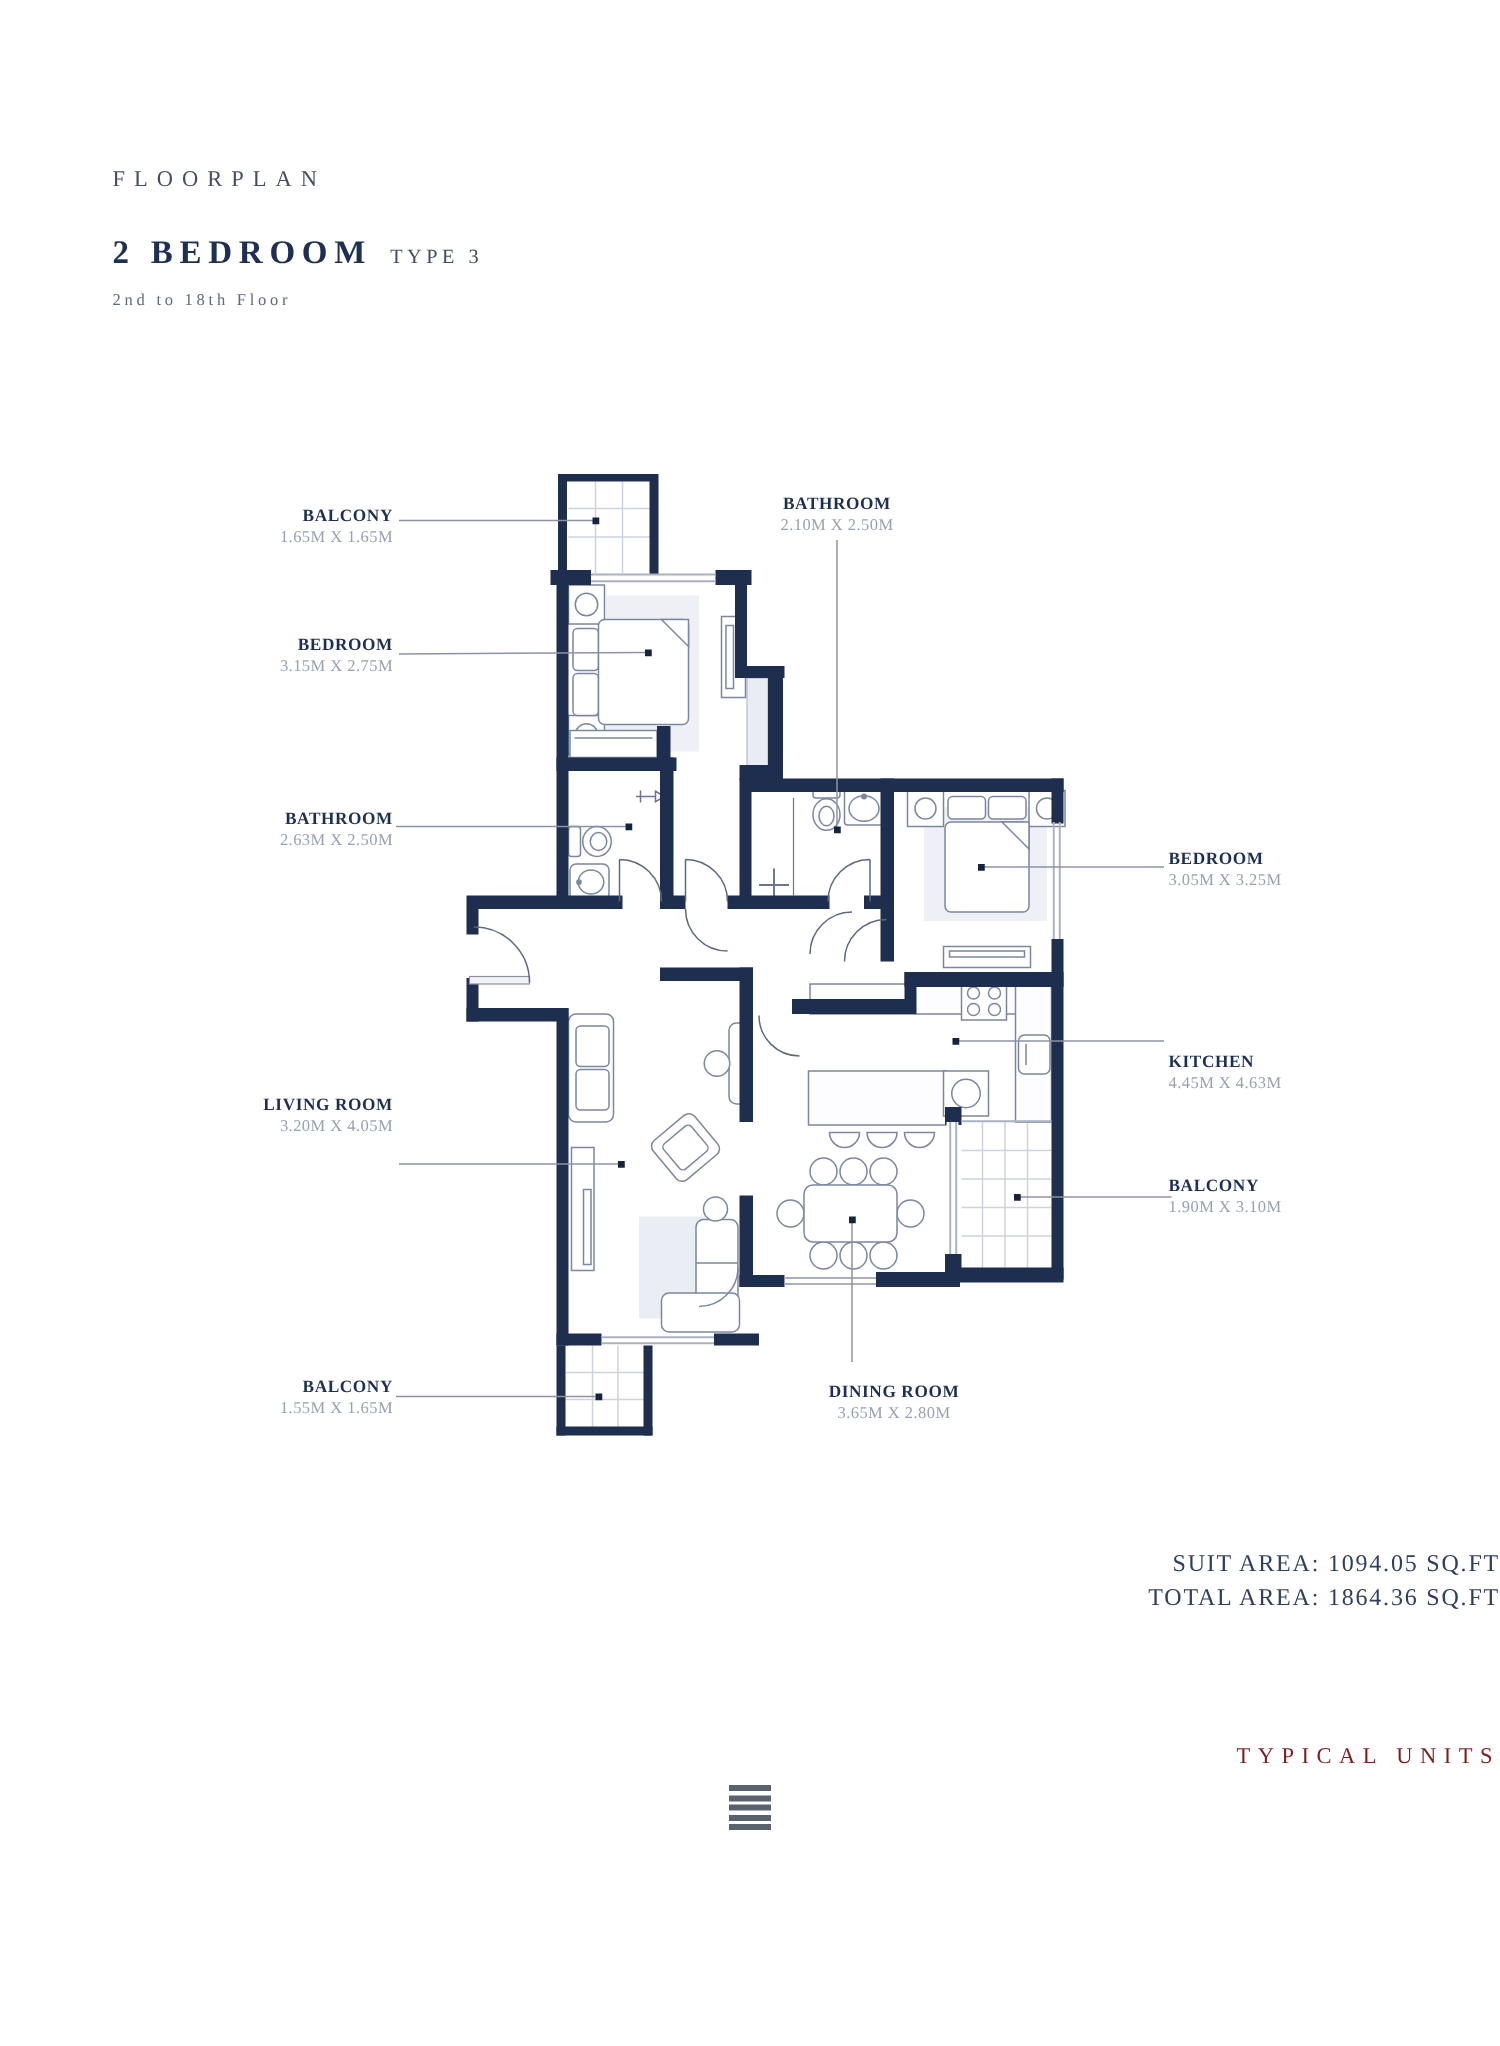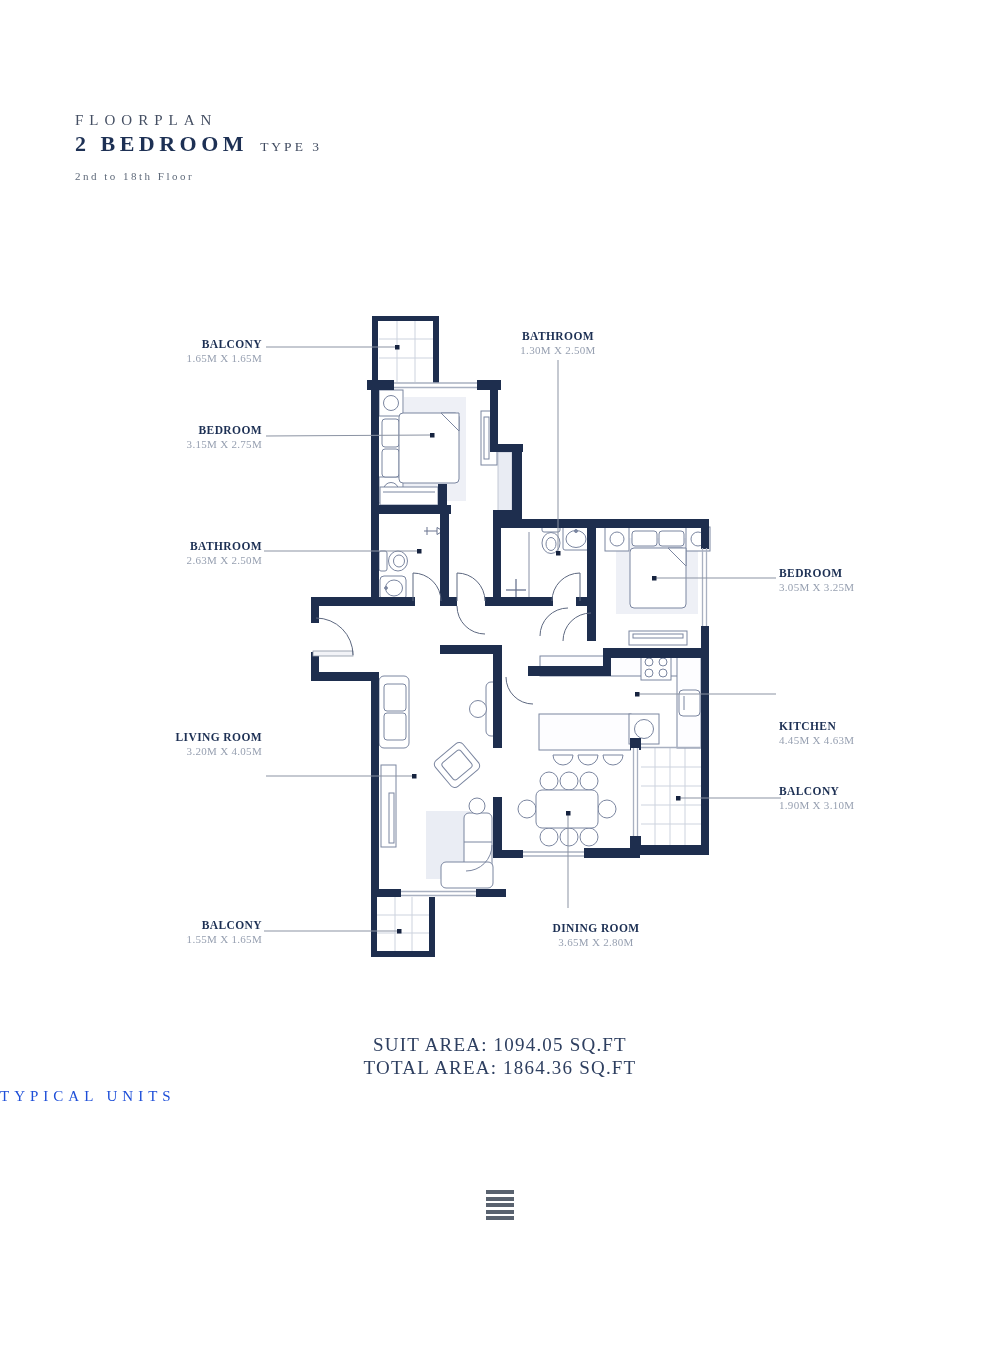--- a/index.html
+++ b/index.html
@@ -1,51 +1,51 @@
 <!DOCTYPE html>
 <html><head>
 <meta charset="utf-8">
 <style>
   html,body{margin:0;padding:0;background:#ffffff;}
   #page{position:relative;width:1000px;height:1364px;background:#ffffff;overflow:hidden;
         font-family:Liberation Serif, serif;padding-left:24px;}
   
   #header{position:absolute;left:75px;top:112px;}
   .eyebrow{font-size:15px;letter-spacing:6px;color:#454f63;font-weight:500;}
-  .title-row{margin-top:2px;white-space:nowrap;}
+  .title-row{margin-top:26px;white-space:nowrap;}
   .title{font-size:22px;font-weight:bold;letter-spacing:4.5px;color:#1d3054;}
   .type{font-size:13.5px;letter-spacing:3px;color:#404b60;margin-left:12px;font-weight:500;}
   .subtitle{margin-top:13px;font-size:11px;letter-spacing:2.5px;color:#5e6979;}
   
   #plan{position:absolute;left:0;top:0;width:1000px;height:1364px;}
   
   .room-label{position:absolute;line-height:12.5px;}
   .room-label .nm{display:block;font-size:11.5px;font-weight:bold;letter-spacing:.4px;color:#1d3054;}
   .room-label .dm{display:block;font-size:11px;letter-spacing:.3px;color:#97a0b1;margin-top:1px;}
   .lbl-left{width:170px;text-align:right;left:92px;}
   .lbl-right{width:170px;text-align:left;left:779px;}
   .lbl-center{width:160px;text-align:center;}
   .lbl-balcony-top{top:338px;}
   .lbl-bedroom-1{top:424px;}
   .lbl-bathroom-1{top:540px;}
   .lbl-living{top:731px;}
   .lbl-balcony-bottom{top:919px;}
   .lbl-bedroom-2{top:567px;}
-  .lbl-kitchen{top:720px;}
+  .lbl-kitchen{top:702px;}
   .lbl-balcony-right{top:785px;}
   .lbl-bathroom-top{left:478px;top:330px;}
   .lbl-dining{left:516px;top:922px;}
   
   #footer{position:absolute;left:0;top:0;width:1000px;}
-  .area-line{position:absolute;width:1000px;text-align:center;font-size:19px;
+  .area-line{position:absolute;width:1000px;text-align:right;font-size:16px;
              letter-spacing:1.2px;color:#2e3f60;font-weight:500;}
   #suit-area{top:1034px;}
   #total-area{top:1057px;}
-  #typical-units{position:absolute;top:1088px;width:1000px;text-align:left;
-                 font-size:15px;letter-spacing:5px;color:#1d4ed8;font-weight:500;}
+  #typical-units{position:absolute;top:1163px;width:1000px;text-align:right;
+                 font-size:15px;letter-spacing:5px;color:#7f1d1d;font-weight:500;}
   #logo{position:absolute;top:1190px;left:486px;width:28px;}
   #logo .bar{height:4px;background:#59626f;margin-bottom:2.6px;}
 </style>
 </head>
 <body>
 
 <div id="page">
 
   <div id="header">
     <div class="eyebrow">FLOORPLAN</div>
@@ -296,21 +296,21 @@
       <rect x="566" y="811" width="4.5" height="4.5"></rect>
     </g>
   </svg>
 
   <div class="room-label lbl-left lbl-balcony-top">
     <span class="nm">BALCONY</span>
     <span class="dm">1.65M X 1.65M</span>
   </div>
   <div class="room-label lbl-center lbl-bathroom-top">
     <span class="nm">BATHROOM</span>
-    <span class="dm">1.30M X 2.50M</span>
+    <span class="dm">2.10M X 2.50M</span>
   </div>
   <div class="room-label lbl-left lbl-bedroom-1">
     <span class="nm">BEDROOM</span>
     <span class="dm">3.15M X 2.75M</span>
   </div>
   <div class="room-label lbl-left lbl-bathroom-1">
     <span class="nm">BATHROOM</span>
     <span class="dm">2.63M X 2.50M</span>
   </div>
   <div class="room-label lbl-right lbl-bedroom-2">

